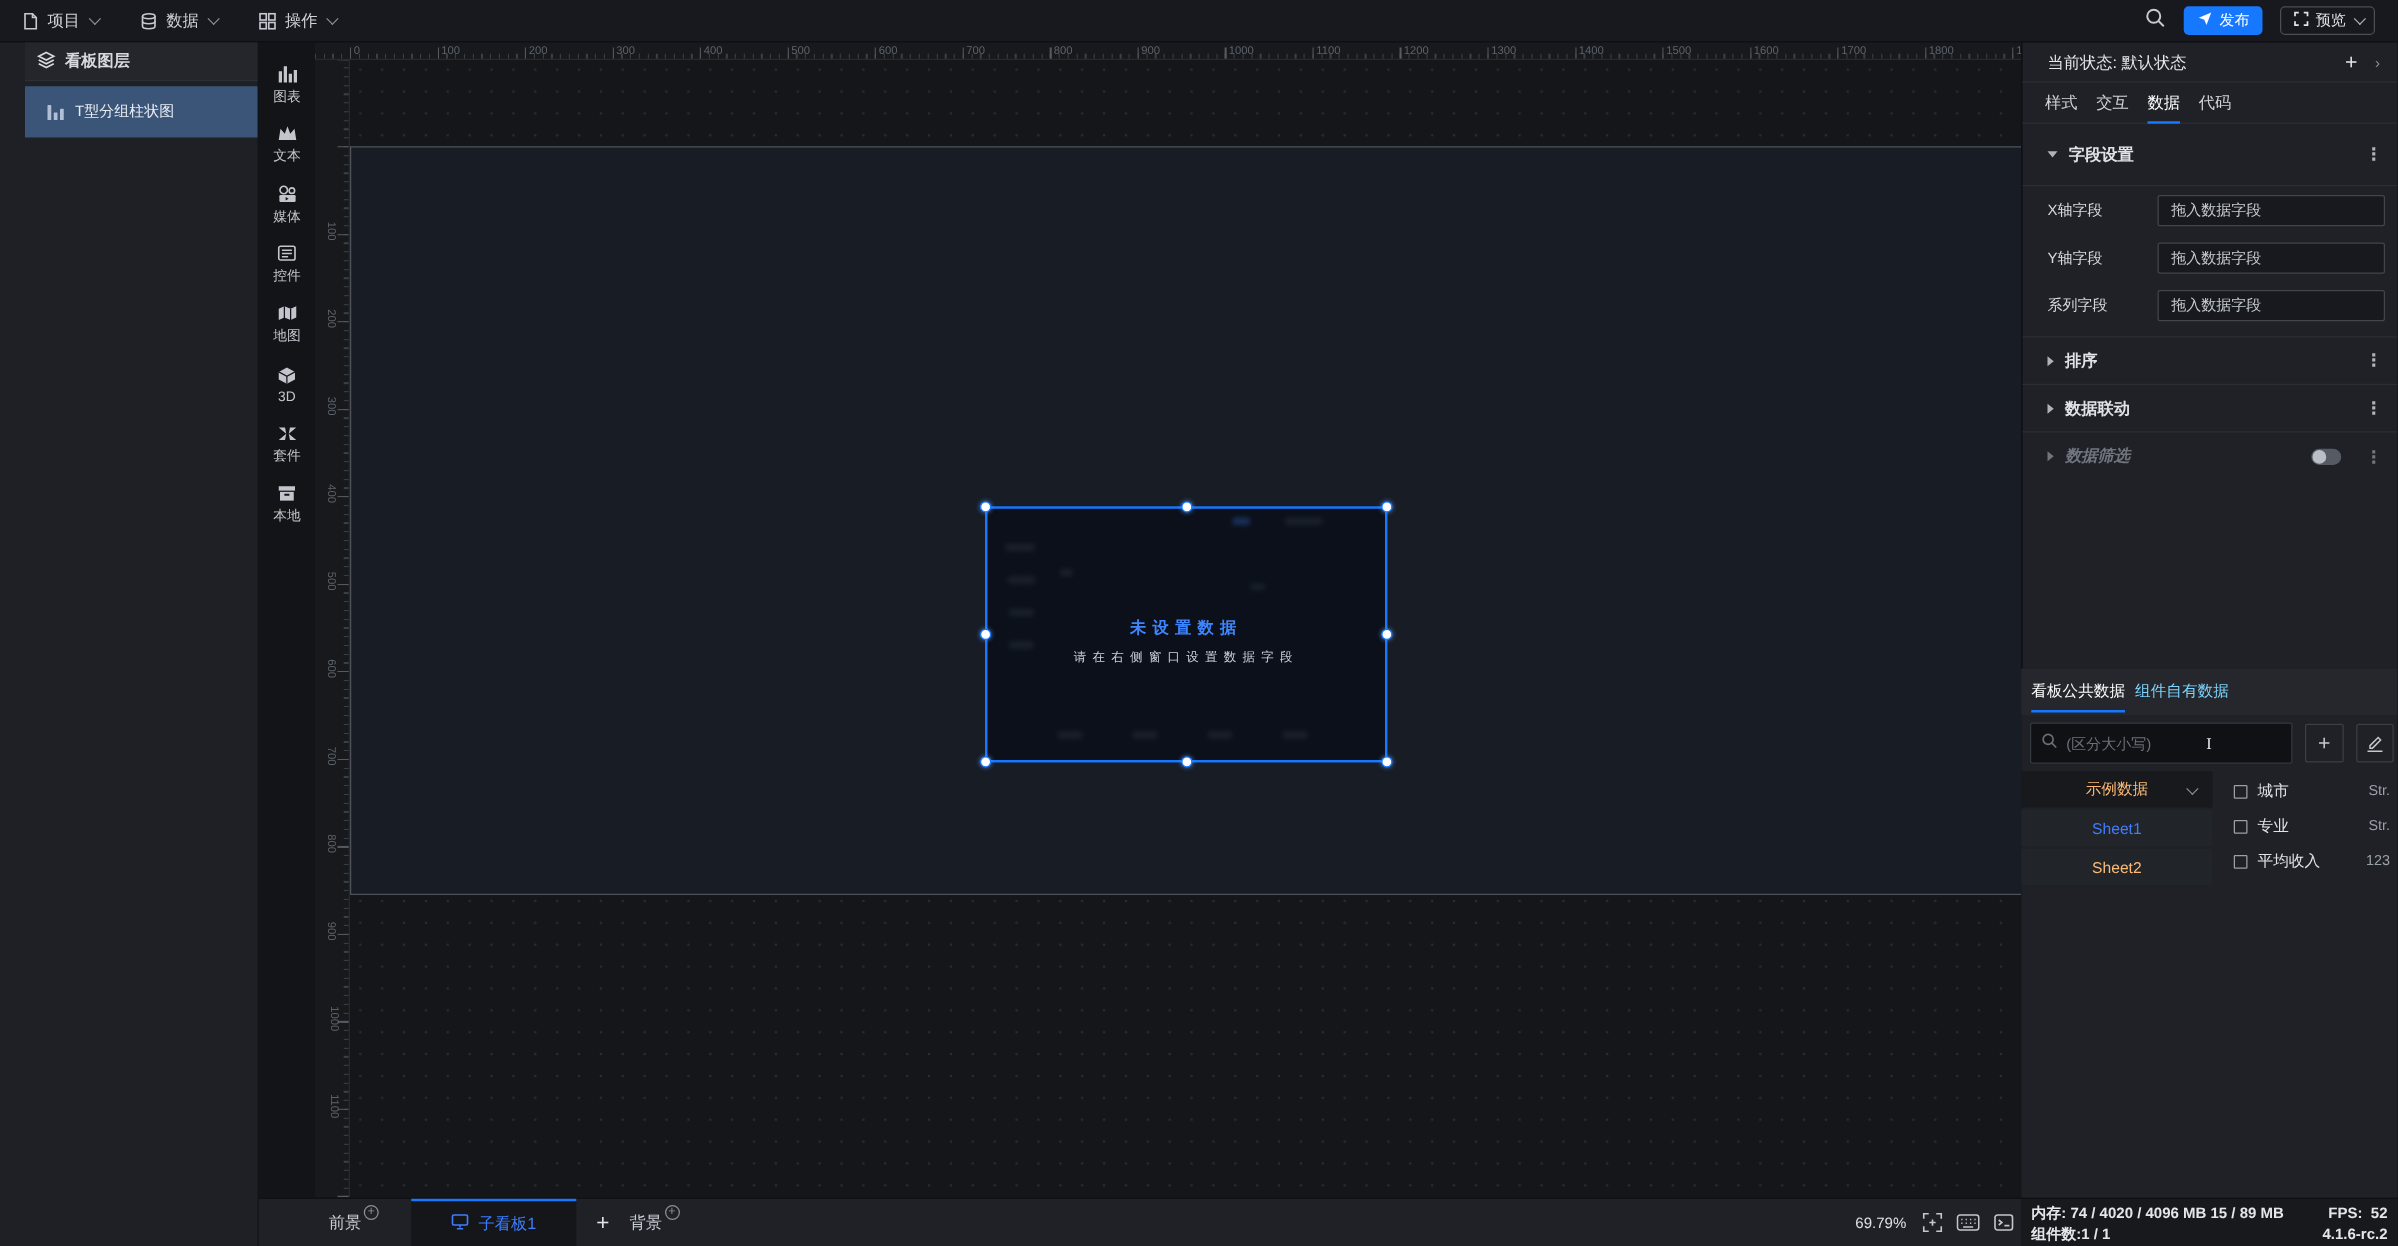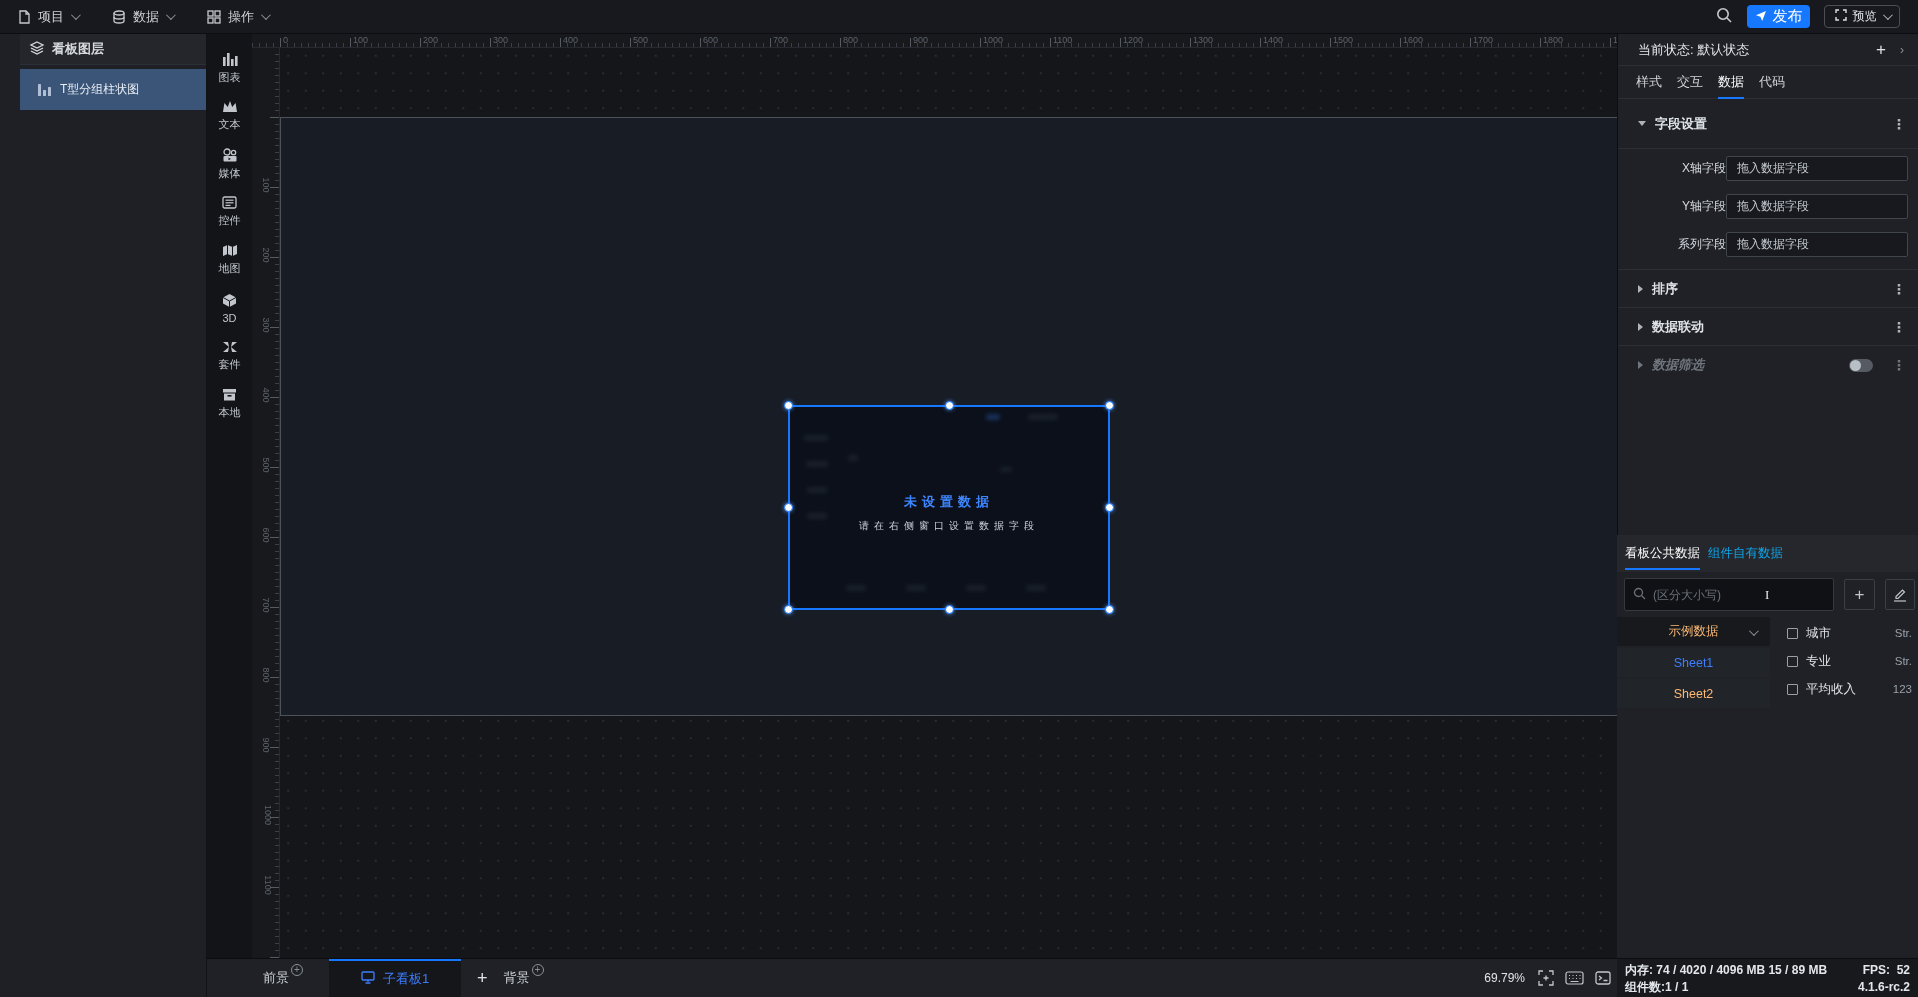--- a/index.html
+++ b/index.html
@@ -9,21 +9,21 @@
   #stage { position:relative; width:1918px; height:997px; background:#14161a; color:#d6dae0; }
 
   
   #topbar { left:0; top:0; width:1918px; height:34px; background:#17191e; border-bottom:1px solid #0c0d10;
     display:flex; align-items:center; }
   .menu-item { display:flex; align-items:center; gap:7px; padding:0 17px; height:34px; color:#cfd3d9; font-size:13px; }
   .menu-item svg { display:block; }
   .chev { width:7px; height:7px; border-right:1.5px solid #8a9098; border-bottom:1.5px solid #8a9098;
     transform:rotate(45deg) translateY(-2px); display:inline-block; }
   #topbar-right { margin-left:auto; display:flex; align-items:center; gap:14px; padding-right:18px; }
-  .btn-publish { width:63px; height:23px; background:#1677ff; border-radius:4px; color:#fff; font-size:15px;
+  .btn-publish { width:63px; height:23px; background:#1677ff; border-radius:4px; color:#fff; font-size:12px;
     display:flex; align-items:center; justify-content:center; gap:6px; }
   .btn-preview { width:76px; height:23px; border:1px solid #4a4e55; border-radius:4px; color:#dfe3e8; font-size:12px;
     display:flex; align-items:center; justify-content:center; gap:6px; background:transparent; }
   .btn-preview .chev { border-color:#aeb3ba; }
 
   
   #layers { left:0; top:34px; width:207px; height:963px; background:#1e2025; border-right:1px solid #101216;padding-left:20px; }
   #layers-header { display:flex; align-items:center; gap:8px; height:31px; padding-left:10px; background:#24262c;
     border-bottom:1px solid #2c2f35; color:#d6dade; font-size:13px; font-weight:700; }
   .layer-row { display:flex; align-items:center; gap:9px; height:41px; margin-top:4px; padding-left:18px;
@@ -99,33 +99,33 @@
   .sec-head { height:50px; display:flex; align-items:center; padding:0 12px 0 20px; border-bottom:1px solid #2b2e34;
     color:#dfe3e8; font-size:13px; font-weight:700; gap:9px; }
   .sec-head.slim { height:38px; border-bottom:1px solid #2b2e34; font-weight:700; }
   .tri-down { width:0; height:0; border-left:4px solid transparent; border-right:4px solid transparent;
     border-top:5px solid #aeb3ba; }
   .tri-right { width:0; height:0; border-top:4px solid transparent; border-bottom:4px solid transparent;
     border-left:5px solid #aeb3ba; }
   .kebab { margin-left:auto; color:#aeb3ba; font-size:14px; letter-spacing:0; }
   .dim { color:#70757d !important;font-style:italic; }
   .dim-tri { border-left-color:#70757d; }
-  #field-rows { padding:7px 0 12px 0; border-bottom:1px solid #2b2e34;text-align:right; }
+  #field-rows { padding:7px 0 12px 0; border-bottom:1px solid #2b2e34; }
   .field-row { display:flex; align-items:center; height:25px; margin:0 10px 13px 10px; }
   .field-row:last-child { margin-bottom:0; }
   .field-label { width:98px; padding-left:10px; color:#d6dae0; font-size:12px; }
   .drop-zone { flex:1; height:25px; background:#17191e; border:1px solid #41454c; border-radius:2px;
     display:flex; align-items:center; padding-left:10px; color:#c6cbd2; font-size:12px; }
   .toggle { margin-left:auto; width:24px; height:13px; border-radius:7px; background:#565b63; position:relative; }
   .toggle .knob { position:absolute; left:1px; top:1px; width:11px; height:11px; border-radius:50%; background:#b9bfc7; }
 
   
   #data-panel { left:1617px; top:535px; width:301px; height:423px; background:#1f2127; }
   #dp-tabs { height:37px; background:#25272d; display:flex; align-items:center; gap:8px; padding-left:8px; }
-  .dp-tab { font-size:12.5px; color:#0ea5e9; position:relative; height:37px; display:flex; align-items:center; }
+  .dp-tab { font-size:12.5px; color:#7dd3fc; position:relative; height:37px; display:flex; align-items:center; }
   .dp-tab.active { color:#fff; }
   .dp-tab.active::after { content:""; position:absolute; left:0; right:0; bottom:2px; height:2px; background:#1677ff; }
   #dp-search-row { display:flex; align-items:center; margin:6px 3px 0 7px; gap:10px; }
   #dp-search { width:214px; height:33px; background:#0f1115; border:1px solid #34383f; border-radius:2px;
     display:flex; align-items:center; padding:0 8px; gap:7px; position:relative; }
   #dp-search input { background:transparent; border:none; outline:none; color:#c6cbd2; font-size:12px; width:130px; }
   #dp-search input::placeholder { color:#6b7078; }
   .ibeam { position:absolute; left:140px; top:8px; width:9px; height:16px; color:#e8eaee; font-size:13px;
     font-family:"Liberation Serif",serif; }
   .sq-btn { width:31px; height:31px; border:1px solid #3b3f46; border-radius:2px; display:flex; align-items:center;

